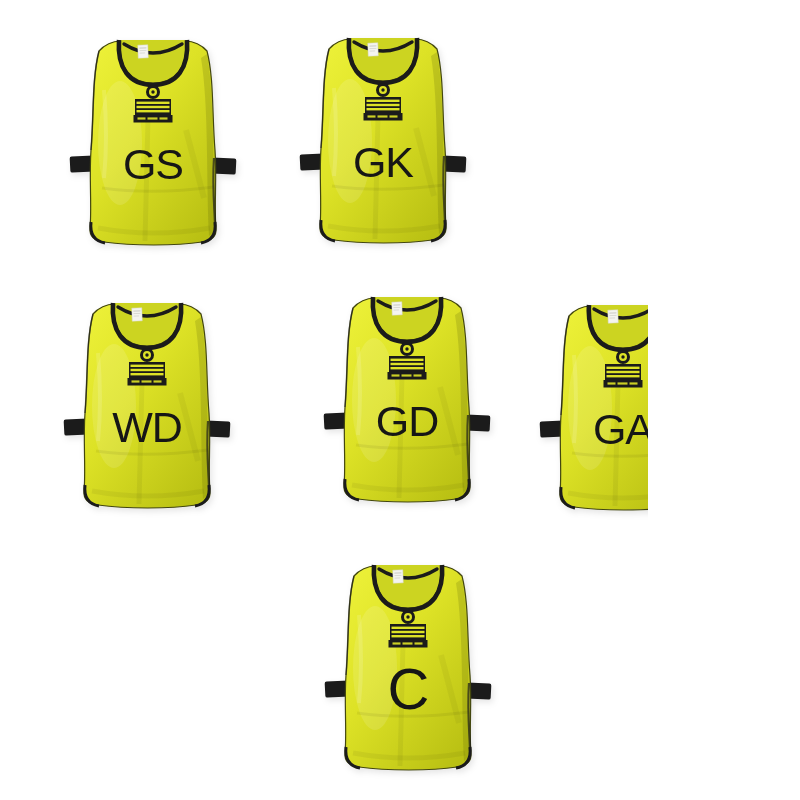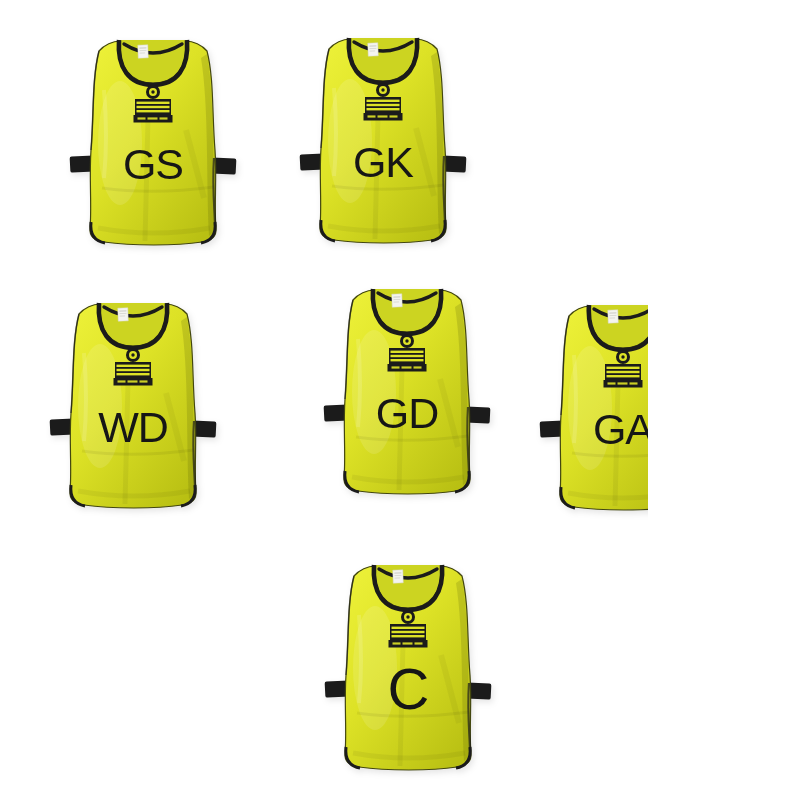--- a/index.html
+++ b/index.html
@@ -13,22 +13,22 @@
     fill:var(--letters,#161616);
     font-family:"Liberation Sans",sans-serif;
     font-size:43px;font-weight:400;letter-spacing:-1px;
     text-anchor:middle;
   }
   .letter.big{font-size:58px;}
   
   .p1{left:68px;top:38px;}
   .p2{left:298px;top:36px;}
   .p3{left:567px;top:38px;}
-  .p4{left:48px;top:301px;text-decoration:underline;}
-  .p5{left:322px;top:287px;}
+  .p4{left:62px;top:301px;text-decoration:underline;}
+  .p5{left:322px;top:295px;}
   .p6{left:538px;top:303px;}
   .p7{left:323px;top:563px;}
 </style>
 </head>
 <body>
 
 <svg width="0" height="0" style="position:absolute" aria-hidden="true">
   <defs>
     <linearGradient id="bibGrad" x1="0" y1="0" x2="0.85" y2="1">
       <stop offset="0" style="stop-color:var(--bib-highlight,#eef23a)"></stop>

